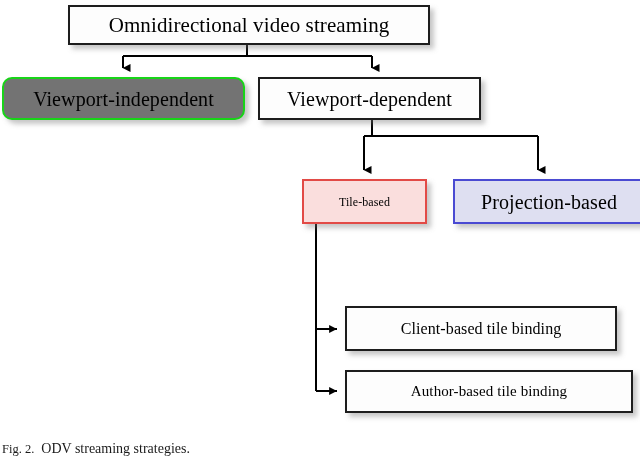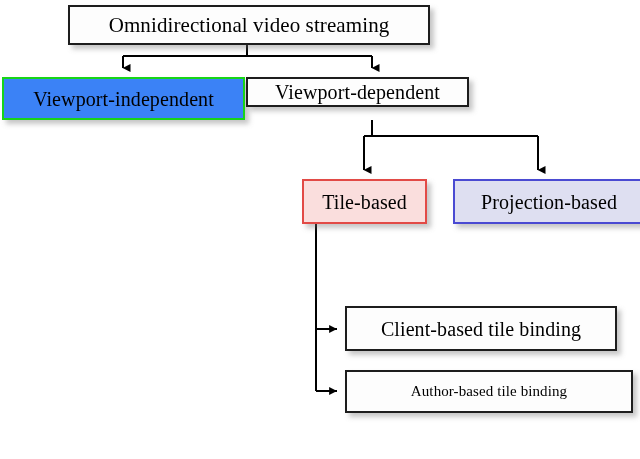--- a/index.html
+++ b/index.html
@@ -48,42 +48,42 @@
   .node .node-label {
     display: block;
     font-family: "Liberation Serif", "DejaVu Serif", serif;
     font-weight: normal;
     letter-spacing: 0.1px;
     color: #000000;
   }
 
   
   .node.plain      { background: #fdfdfd; border-color: #1d1d1d; }
-  .node.green      { background: #3b82f6; border-color: #18d418; }
+  .node.green      { background: #737373; border-color: #18d418; border-radius: 10px; }
   .node.red        { background: #fadedd; border-color: #e24a46; }
   .node.blue       { background: #dedff1; border-color: #4a4ad2; }
 
   
   #node-root          { left: 68px;  top: 5px;   width: 362px; height: 40px; }
   #node-root .node-label        { font-size: 21px; }
 
   #node-vp-independent{ left: 2px;   top: 77px;  width: 243px; height: 43px; }
   #node-vp-independent .node-label { font-size: 20px; }
 
-  #node-vp-dependent  { left: 246px; top: 77px;  width: 223px; height: 30px; }
+  #node-vp-dependent  { left: 258px; top: 77px;  width: 223px; height: 43px; }
   #node-vp-dependent .node-label   { font-size: 20px; }
 
   #node-tile-based    { left: 302px; top: 179px; width: 125px; height: 45px; }
-  #node-tile-based .node-label     { font-size: 20px; }
+  #node-tile-based .node-label     { font-size: 12px; }
 
   #node-projection    { left: 453px; top: 179px; width: 192px; height: 45px; }
   #node-projection .node-label     { font-size: 20px; }
 
   #node-client-tile   { left: 345px; top: 306px; width: 272px; height: 45px; }
-  #node-client-tile .node-label    { font-size: 20px; }
+  #node-client-tile .node-label    { font-size: 16px; }
 
   #node-author-tile   { left: 345px; top: 370px; width: 288px; height: 43px; }
   #node-author-tile .node-label    { font-size: 15px; }
 
   
   #caption {
     position: absolute;
     left: 2px;
     top: 441px;
     width: 636px;
@@ -153,14 +153,17 @@
   </div>
 
   <div class="node plain" id="node-client-tile">
     <span class="node-label">Client-based tile binding</span>
   </div>
 
   <div class="node plain" id="node-author-tile">
     <span class="node-label">Author-based tile binding</span>
   </div>
 
+  <div id="caption">
+    <span class="cap-prefix">Fig. 2.</span><span>&nbsp;&nbsp;</span><span class="cap-text">ODV streaming strategies.</span>
+  </div>
 
 </div>
 
 </body></html>

